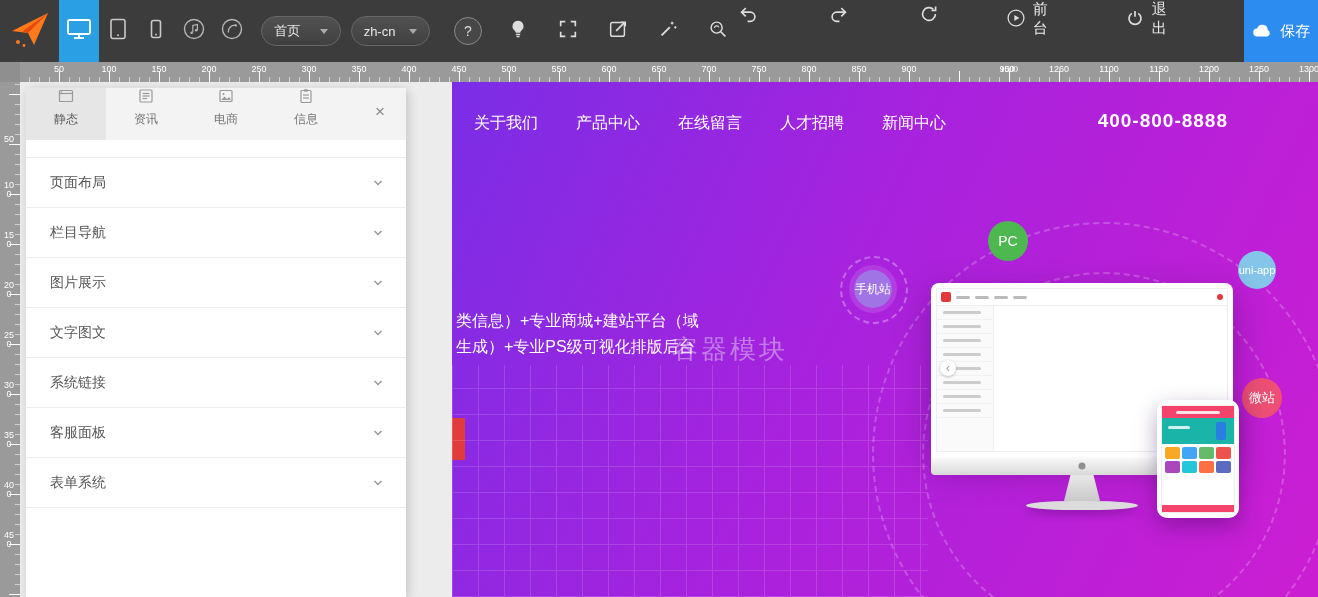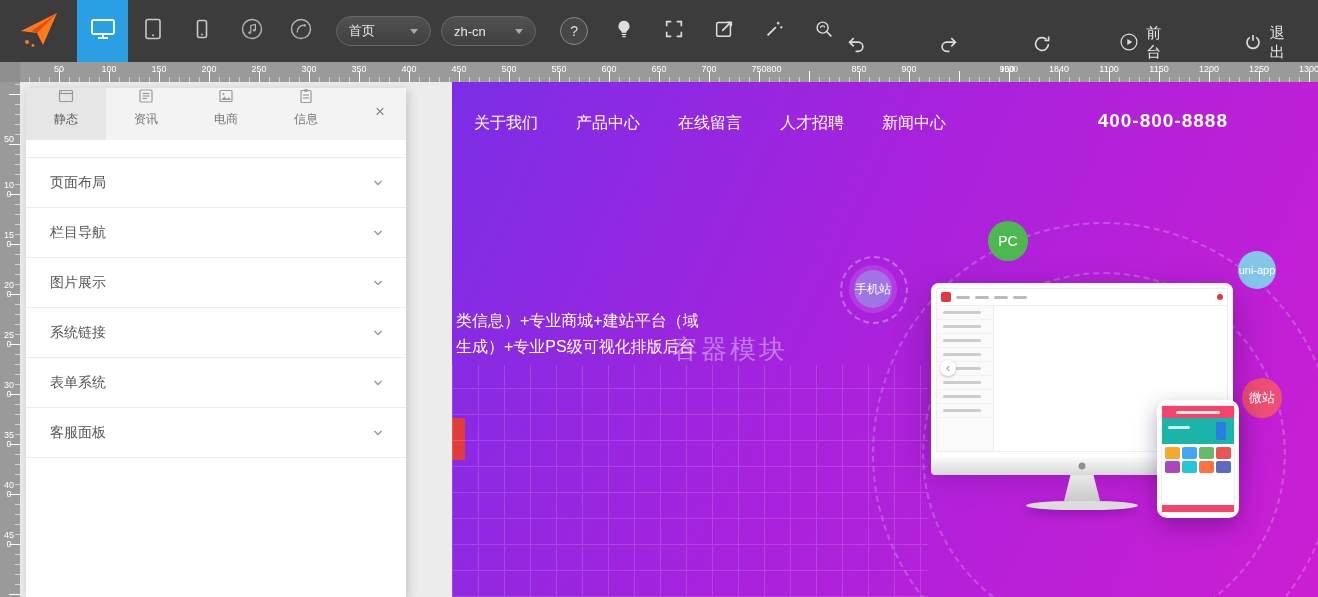--- a/index.html
+++ b/index.html
@@ -15,21 +15,21 @@
   .tb-device.active{background:#2a9fe3;}
   .tb-cbtn{width:50px;height:62px;display:flex;align-items:center;justify-content:center;cursor:pointer;}
   .dd{box-sizing:border-box;width:96px;height:30px;border-radius:16px;border:1px solid #676767;
       background:linear-gradient(#515151,#404040);display:flex;align-items:center;justify-content:space-between;
       padding:0 12px;color:#e8e8e8;font-size:13px;margin-left:10px;cursor:pointer;}
   .caret{width:0;height:0;border-left:4px solid transparent;border-right:4px solid transparent;border-top:5px solid #aaa;}
   .round-icons{display:flex;align-items:center;margin-left:22px;gap:18px;}
   .tbtn{width:32px;height:32px;display:flex;align-items:center;justify-content:center;cursor:pointer;}
   .icon-help{width:26px;height:26px;border-radius:50%;border:1px solid #8a8a8a;background:#474747;color:#ddd;
       font-size:14px;display:flex;align-items:center;justify-content:center;}
-  .tb-right{margin-left:auto;display:flex;align-items:flex-end;height:100%;gap:48px;}
+  .tb-right{margin-left:auto;display:flex;align-items:flex-start;height:100%;gap:48px;}
   .tb-right .tbtn{margin-right:14px;}
   .tb-text-btn{display:flex;align-items:center;gap:7px;color:#e8e8e8;font-size:15px;margin-right:20px;cursor:pointer;}
   .save-btn{width:82px;height:62px;background:#2d8cf0;display:flex;align-items:center;justify-content:center;gap:7px;
       color:#fff;font-size:15px;cursor:pointer;border:none;}
   
   .ruler-corner{position:absolute;left:0;top:62px;width:20px;height:20px;background:#8f8f8f;z-index:6;}
   .ruler-h{position:absolute;left:0;right:0;top:62px;height:20px;background:#9a9a9a;z-index:5;
     background-image:linear-gradient(90deg,rgba(255,255,255,.55) 0 1px,transparent 1px),
                      linear-gradient(90deg,#fff 0 1px,transparent 1px);
     background-size:10px 5px,50px 11px;background-position:9px bottom,9px bottom;background-repeat:repeat-x;}
@@ -282,46 +282,54 @@
     </div>
     <div class="tb-text-btn">
       <span>
         <svg width="20" height="20" viewBox="0 0 24 24">
             <path d="M12 3.5v7" stroke="#ddd" stroke-width="2" fill="none"></path>
             <path d="M8.2 6.4a7.2 7.2 0 1 0 7.6 0" fill="none" stroke="#ddd" stroke-width="2"></path>
           </svg>
       </span>
       <span>退出</span>
     </div>
+    <button class="save-btn">
+      <span>
+        <svg width="22" height="18" viewBox="0 0 24 18">
+            <path d="M7 16a4.3 4.3 0 0 1-.4-8.6A6 6 0 0 1 18.3 9a3.7 3.7 0 0 1-.7 7z" fill="#fff"></path>
+          </svg>
+      </span>
+      <span>保存</span>
+    </button>
   </div>
 </div>
 
 <div class="ruler-corner"></div>
 <div class="ruler-h">
     <span class="hlabel" style="left: 59px;">50</span>
     <span class="hlabel" style="left: 109px;">100</span>
     <span class="hlabel" style="left: 159px;">150</span>
     <span class="hlabel" style="left: 209px;">200</span>
     <span class="hlabel" style="left: 259px;">250</span>
     <span class="hlabel" style="left: 309px;">300</span>
     <span class="hlabel" style="left: 359px;">350</span>
     <span class="hlabel" style="left: 409px;">400</span>
     <span class="hlabel" style="left: 459px;">450</span>
     <span class="hlabel" style="left: 509px;">500</span>
     <span class="hlabel" style="left: 559px;">550</span>
     <span class="hlabel" style="left: 609px;">600</span>
     <span class="hlabel" style="left: 659px;">650</span>
     <span class="hlabel" style="left: 709px;">700</span>
     <span class="hlabel" style="left: 759px;">750</span>
-    <span class="hlabel" style="left: 774px;">800</span>
+    <span class="hlabel" style="left: 809px;">800</span>
     <span class="hlabel" style="left: 859px;">850</span>
     <span class="hlabel" style="left: 909px;">900</span>
     <span class="hlabel" style="left: 959px; margin-left: 48px;">950</span>
     <span class="hlabel" style="left: 1009px; font-family: Liberation Serif, serif;">1000</span>
-    <span class="hlabel" style="left: 1059px;">1840</span>
+    <span class="hlabel" style="left: 1059px;">1260</span>
     <span class="hlabel" style="left: 1109px;">1100</span>
     <span class="hlabel" style="left: 1159px;">1150</span>
     <span class="hlabel" style="left: 1209px;">1200</span>
     <span class="hlabel" style="left: 1259px;">1250</span>
     <span class="hlabel" style="left: 1309px;">1300</span>
   </div>
 <div class="ruler-v">
     <span class="vlabel" style="top: 53px;">50</span>
     <span class="vlabel" style="top: 98.5px;">100</span>
     <span class="vlabel" style="top: 148.5px;">150</span>
@@ -497,32 +505,38 @@
             <path d="M2.5 4L6 7.5 9.5 4" fill="none" stroke="#999" stroke-width="1.5"></path>
           </svg>
       </div>
       <div class="p-item">
         <span>图片展示</span>
         <svg width="12" height="12" viewBox="0 0 12 12">
             <path d="M2.5 4L6 7.5 9.5 4" fill="none" stroke="#999" stroke-width="1.5"></path>
           </svg>
       </div>
       <div class="p-item">
+        <span>文字图文</span>
+        <svg width="12" height="12" viewBox="0 0 12 12">
+            <path d="M2.5 4L6 7.5 9.5 4" fill="none" stroke="#999" stroke-width="1.5"></path>
+          </svg>
+      </div>
+      <div class="p-item">
         <span>系统链接</span>
         <svg width="12" height="12" viewBox="0 0 12 12">
             <path d="M2.5 4L6 7.5 9.5 4" fill="none" stroke="#999" stroke-width="1.5"></path>
           </svg>
       </div>
       <div class="p-item">
+        <span>客服面板</span>
+        <svg width="12" height="12" viewBox="0 0 12 12">
+            <path d="M2.5 4L6 7.5 9.5 4" fill="none" stroke="#999" stroke-width="1.5"></path>
+          </svg>
+      </div>
+      <div class="p-item">
         <span>表单系统</span>
         <svg width="12" height="12" viewBox="0 0 12 12">
             <path d="M2.5 4L6 7.5 9.5 4" fill="none" stroke="#999" stroke-width="1.5"></path>
           </svg>
       </div>
-      <div class="p-item">
-        <span>客服面板</span>
-        <svg width="12" height="12" viewBox="0 0 12 12">
-            <path d="M2.5 4L6 7.5 9.5 4" fill="none" stroke="#999" stroke-width="1.5"></path>
-          </svg>
-      </div>
     </div>
   </div>
 </div>
 
 </body></html>

